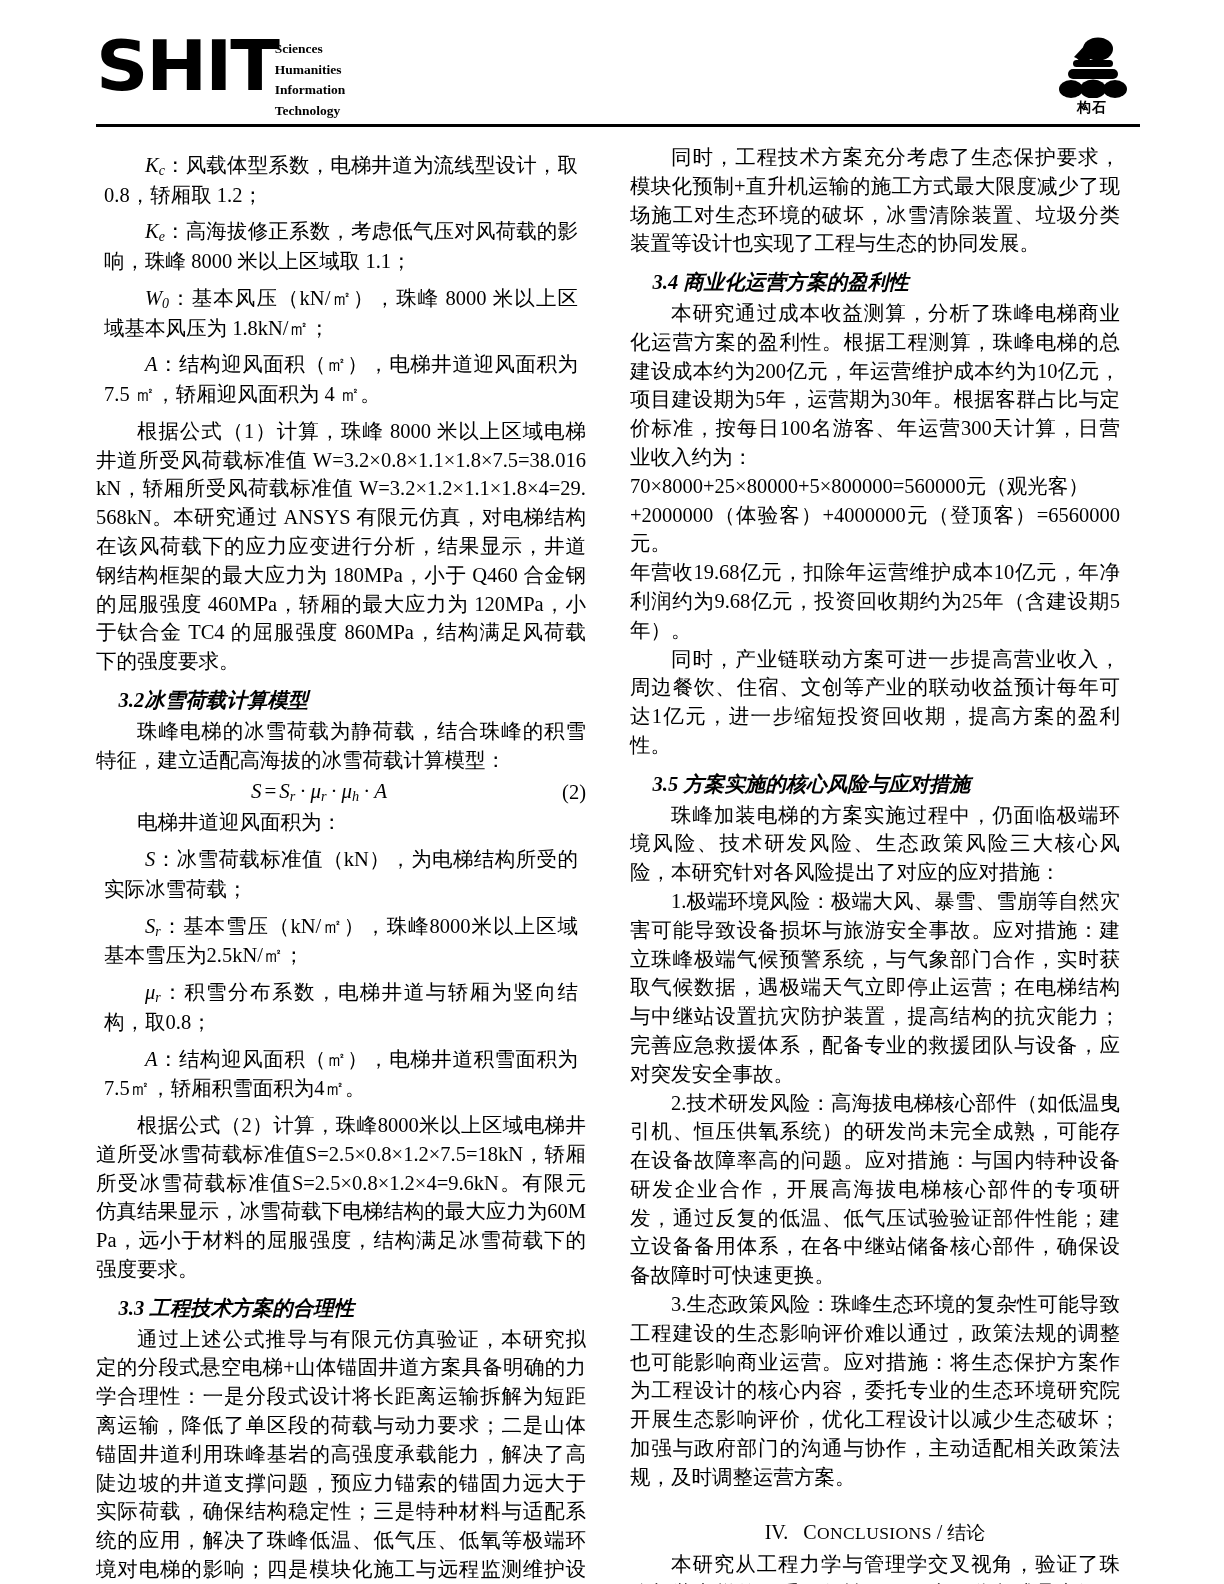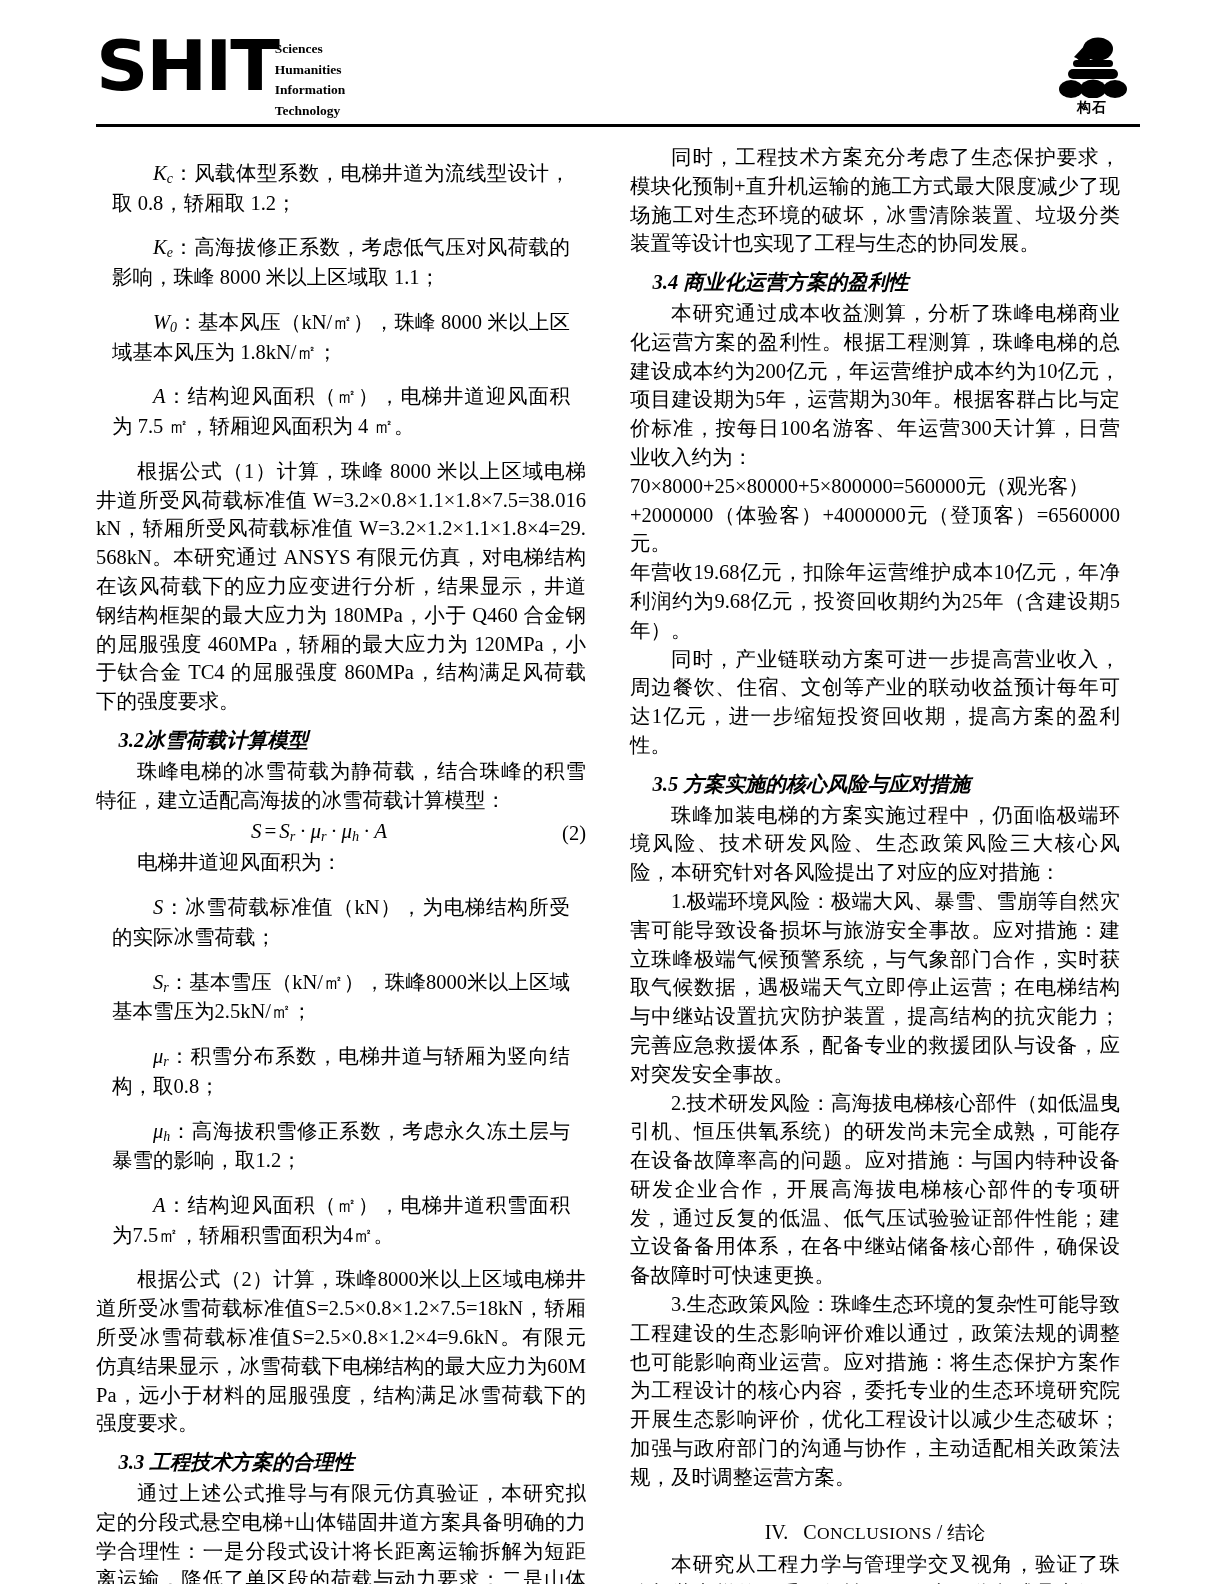--- a/index.html
+++ b/index.html
@@ -97,34 +97,34 @@
   h3.sec {
     margin: 10px 0 2px 0;
     font-size: 20.5px;
     font-weight: bold;
     font-style: italic;
     text-indent: 1.1em;
     line-height: 1.405;
   }
 
   .defn {
-    margin: 16px;
+    margin: 8px;
     font-size: 20.5px;
     line-height: 1.405;
     text-align: justify;
     text-justify: inter-character;
     text-indent: 2em;
     word-break: break-all;
   }
   .sym { font-style: italic; }
   .sym sub, .sub { font-size: 0.68em; vertical-align: -0.22em; font-style: italic; }
 
   .formula-row {
     display: flex;
-    align-items: flex-end;
+    align-items: center;
     margin: 5px 0 3px 0;
   }
   .formula {
     flex: 1;
     text-align: center;
     font-size: 21px;
     font-style: italic;
     font-family: "Liberation Serif", serif;
   }
   .formula .op { font-style: normal; padding: 0 3px; }
@@ -211,21 +211,20 @@
       </div>
 
       <p class="para">电梯井道迎风面积为：</p>
 
       <p class="defn"><span class="sym">S</span><span class="sub"></span><span>：冰雪荷载标准值（kN），为电梯结构所受的实际冰雪荷载；</span></p>
 
       <p class="defn"><span class="sym">S</span><span class="sub">r</span><span>：基本雪压（kN/㎡），珠峰8000米以上区域基本雪压为2.5kN/㎡；</span></p>
 
       <p class="defn"><span class="sym">μ</span><span class="sub">r</span><span>：积雪分布系数，电梯井道与轿厢为竖向结构，取0.8；</span></p>
 
-      <p class="defn"><span class="sym">μ</span><span class="sub">h</span><span>：高海拔积雪修正系数，考虑永久冻土层与暴雪的影响，取1.2；</span></p>
 
       <p class="defn"><span class="sym">A</span><span class="sub"></span><span>：结构迎风面积（㎡），电梯井道积雪面积为7.5㎡，轿厢积雪面积为4㎡。</span></p>
 
       <p class="para">根据公式（2）计算，珠峰8000米以上区域电梯井道所受冰雪荷载标准值S=2.5×0.8×1.2×7.5=18kN，轿厢所受冰雪荷载标准值S=2.5×0.8×1.2×4=9.6kN。有限元仿真结果显示，冰雪荷载下电梯结构的最大应力为60MPa，远小于材料的屈服强度，结构满足冰雪荷载下的强度要求。</p>
 
       <h3 class="sec">3.3 工程技术方案的合理性</h3>
 
       <p class="para">通过上述公式推导与有限元仿真验证，本研究拟定的分段式悬空电梯+山体锚固井道方案具备明确的力学合理性：一是分段式设计将长距离运输拆解为短距离运输，降低了单区段的荷载与动力要求；二是山体锚固井道利用珠峰基岩的高强度承载能力，解决了高陡边坡的井道支撑问题，预应力锚索的锚固力远大于实际荷载，确保结构稳定性；三是特种材料与适配系统的应用，解决了珠峰低温、低气压、低氧等极端环境对电梯的影响；四是模块化施工与远程监测维护设计，适配珠峰的施工与运营条件，降低了工程难度与维护成本。</p>
 
     </div>

